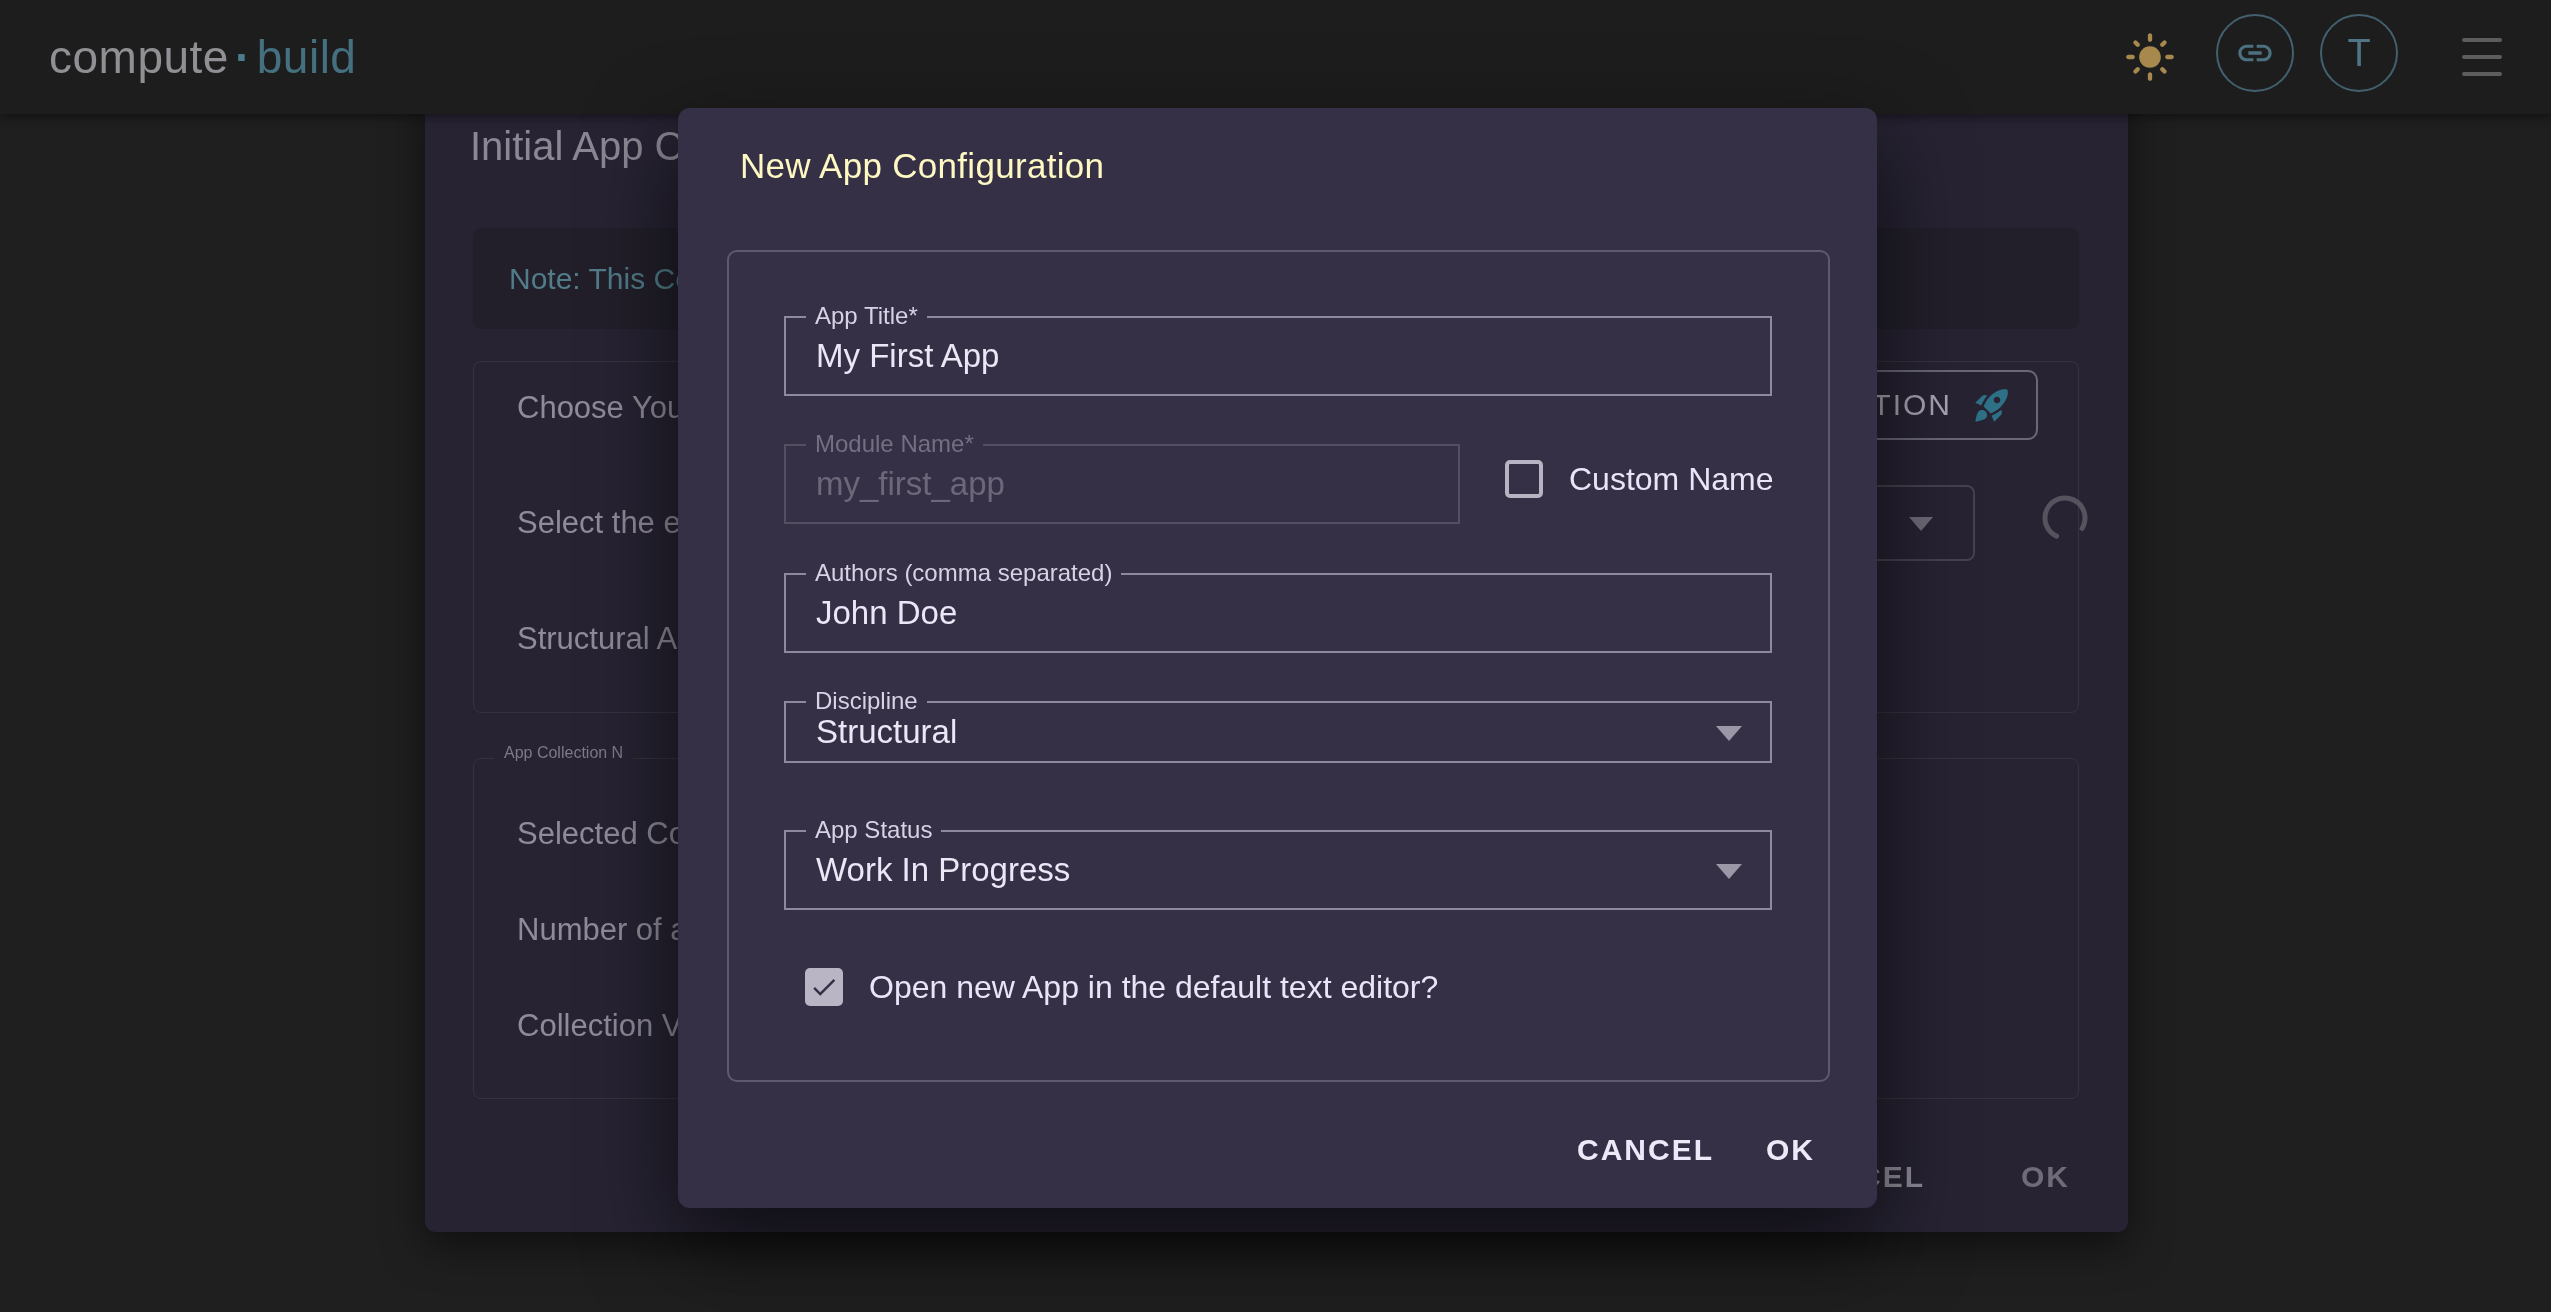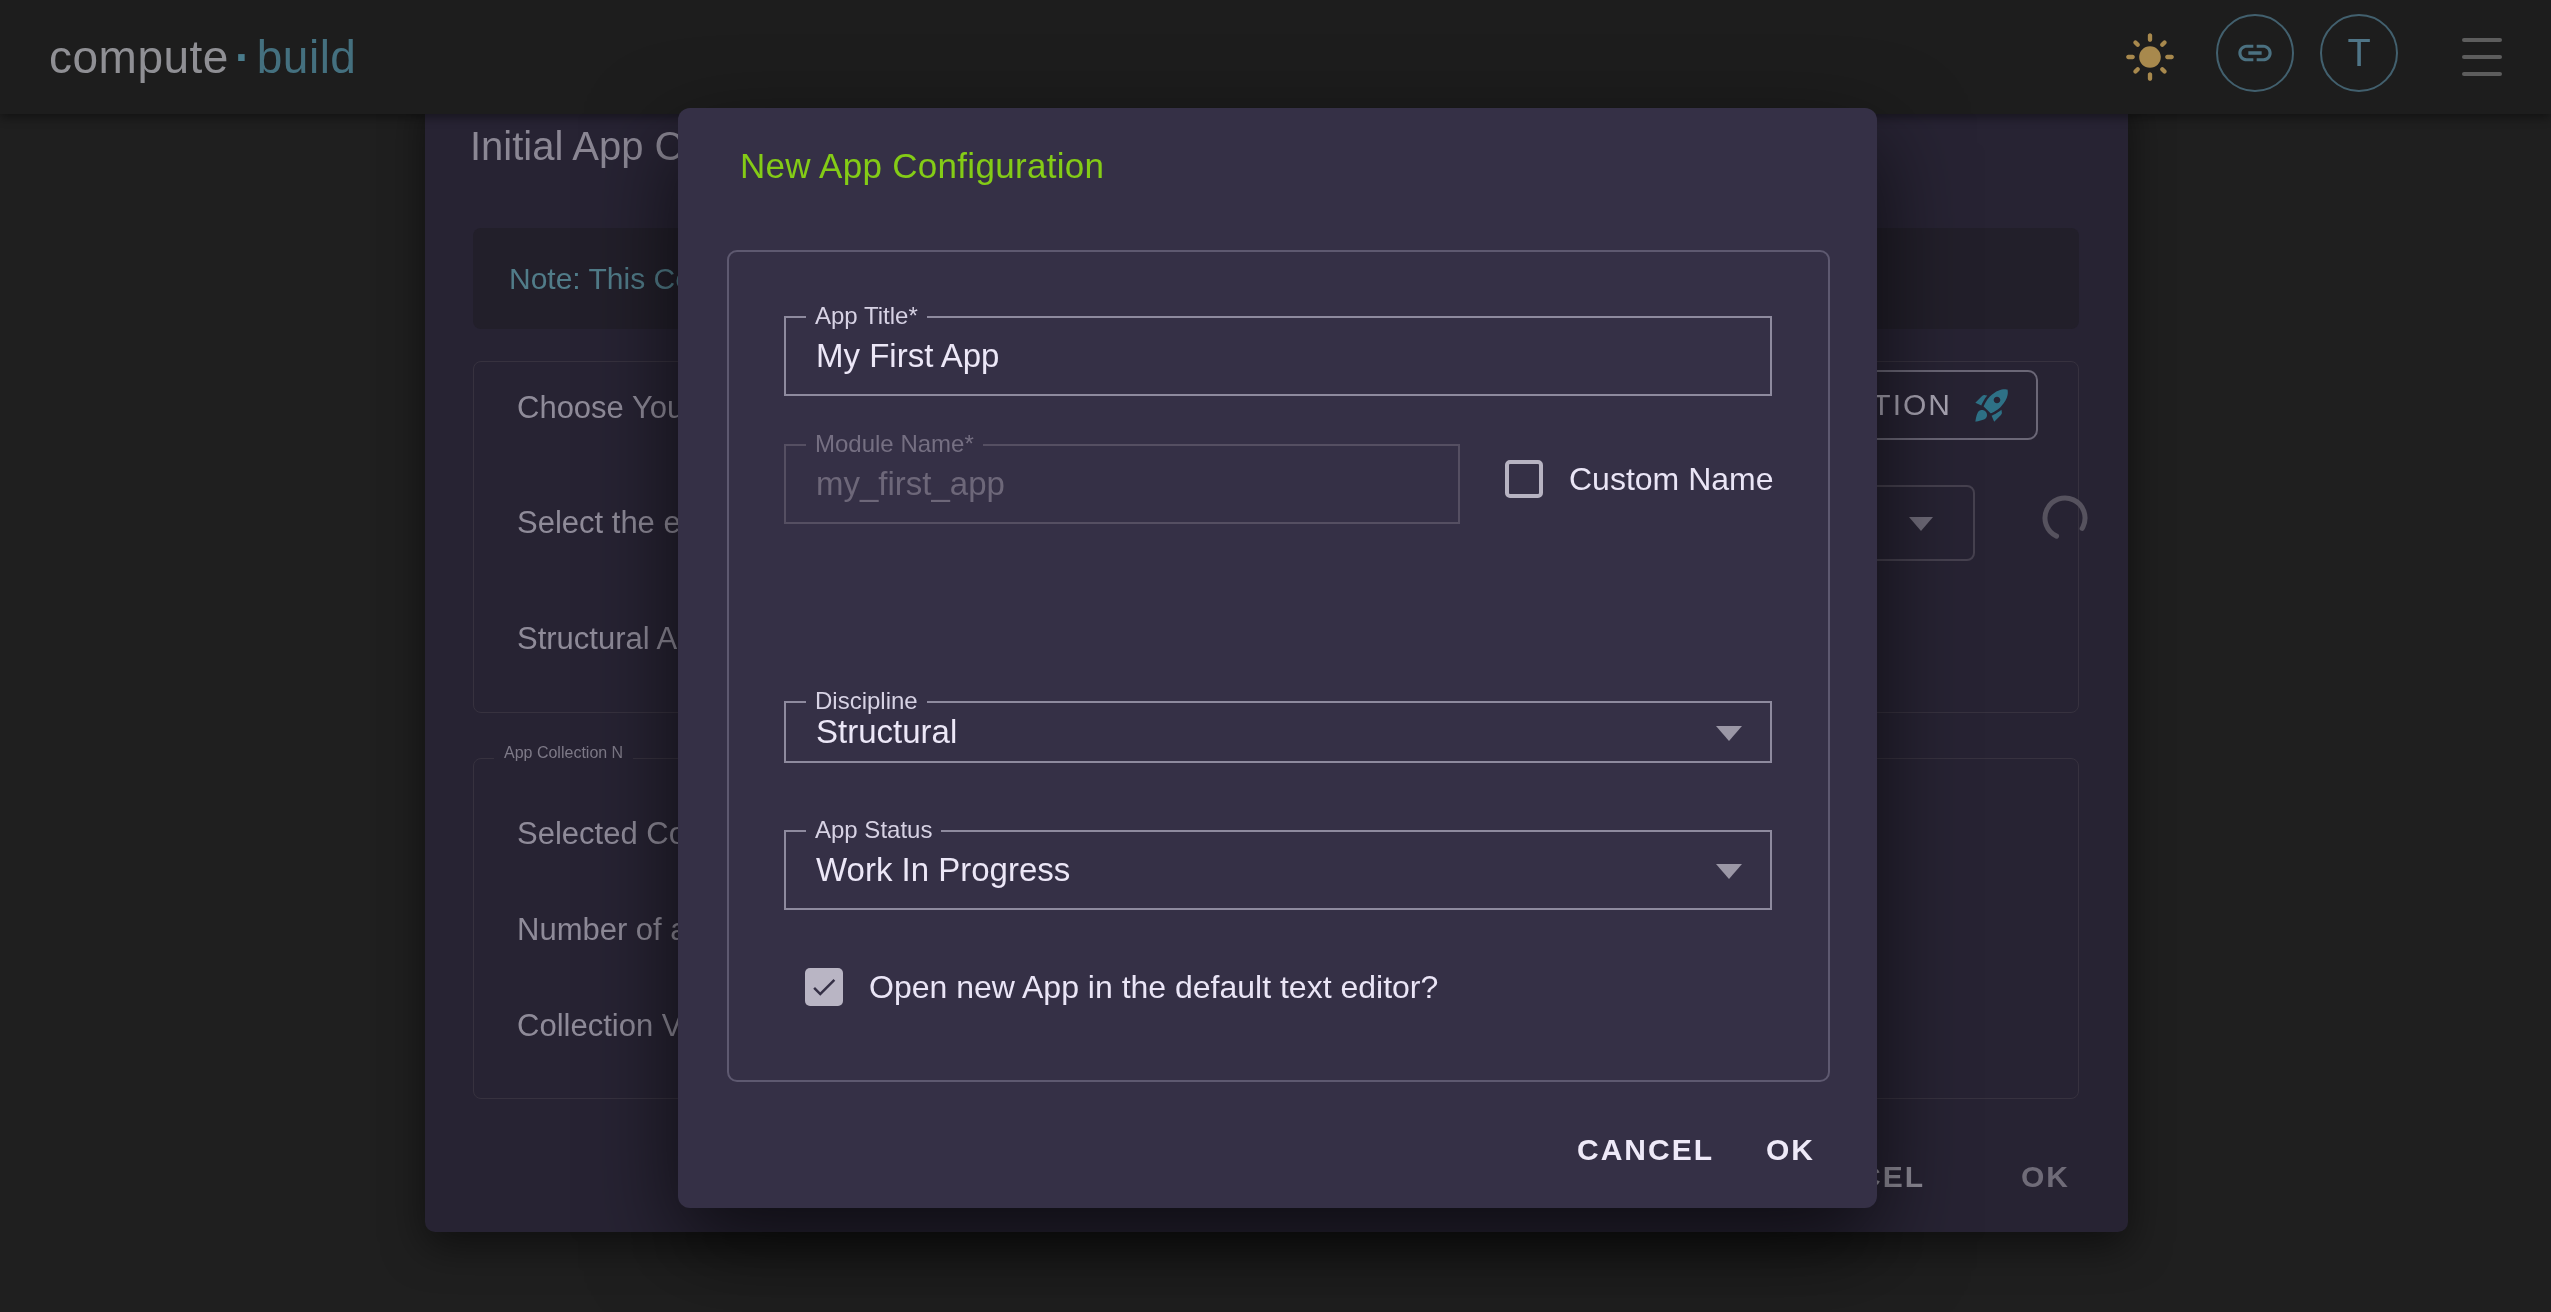--- a/index.html
+++ b/index.html
@@ -55,21 +55,21 @@
   .bg-actions { position:absolute; right:58px; top:1074px; display:flex; gap:96px; }
   .bg-actions .btn { font-size:30px; font-weight:600; letter-spacing:2px; cursor:pointer; }
   .bg-cancel { color:#8f8c98; }
   .bg-ok { color:#6f6b78; }
 
   
   .modal { position:absolute; left:678px; top:108px; width:1199px; height:1100px;
            background:#353046; border-radius:12px; z-index:10;
            box-shadow:0 34px 90px rgba(0,0,0,.65); }
   .modal-title { position:absolute; left:62px; top:38px; font-size:35px; font-weight:500;
-                 color:#84cc16; letter-spacing:.3px; }
+                 color:#fef9c3; letter-spacing:.3px; }
   .form-card { position:absolute; left:49px; top:142px; width:1103px; height:832px;
                border:2px solid #5e5970; border-radius:10px; }
 
   .tfield { position:absolute; border:2px solid #8e8a9e; border-radius:0; cursor:text; }
   .tfield .flabel { position:absolute; top:-16px; left:20px; background:#353046; padding:0 9px;
                     font-size:24px; color:#d7d2e4; white-space:nowrap; }
   .tfield .fvalue { position:absolute; left:30px; top:50%; transform:translateY(-50%);
                     font-size:33px; color:#ece7f7; white-space:nowrap; }
   .tfield.disabled { border-color:#554f62; cursor:default; }
   .tfield.disabled .flabel { color:#756f82; }
@@ -196,20 +196,24 @@
     <div class="tfield f-module disabled">
       <span class="flabel">Module Name*</span>
       <span class="fvalue">my_first_app</span>
     </div>
 
     <div class="checkrow cr-custom">
       <span class="cbox unchecked"></span>
       <span class="clabel">Custom Name</span>
     </div>
 
+    <div class="tfield f-authors">
+      <span class="flabel">Authors (comma separated)</span>
+      <span class="fvalue">John Doe</span>
+    </div>
 
     <div class="tfield select f-discipline">
       <span class="flabel">Discipline</span>
       <span class="fvalue">Structural</span>
       <span class="sel-arrow"></span>
     </div>
 
     <div class="tfield select f-status">
       <span class="flabel">App Status</span>
       <span class="fvalue">Work In Progress</span>

